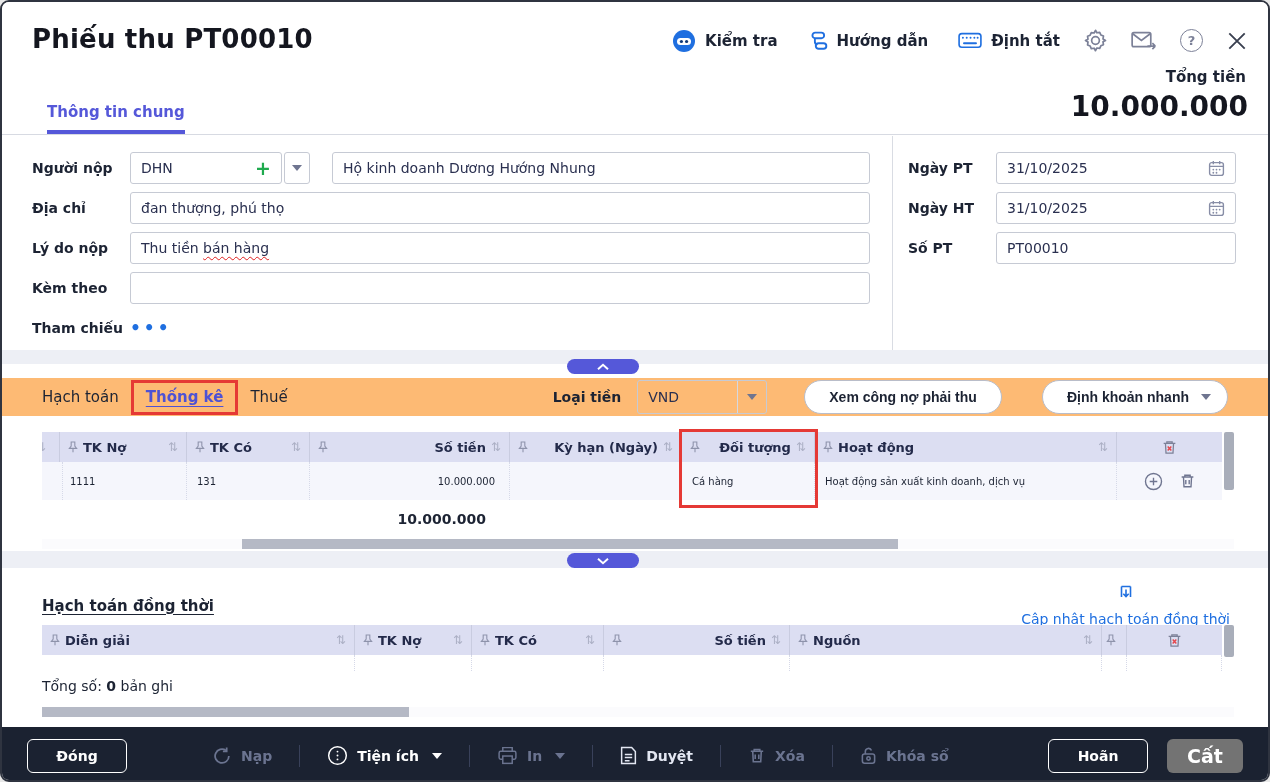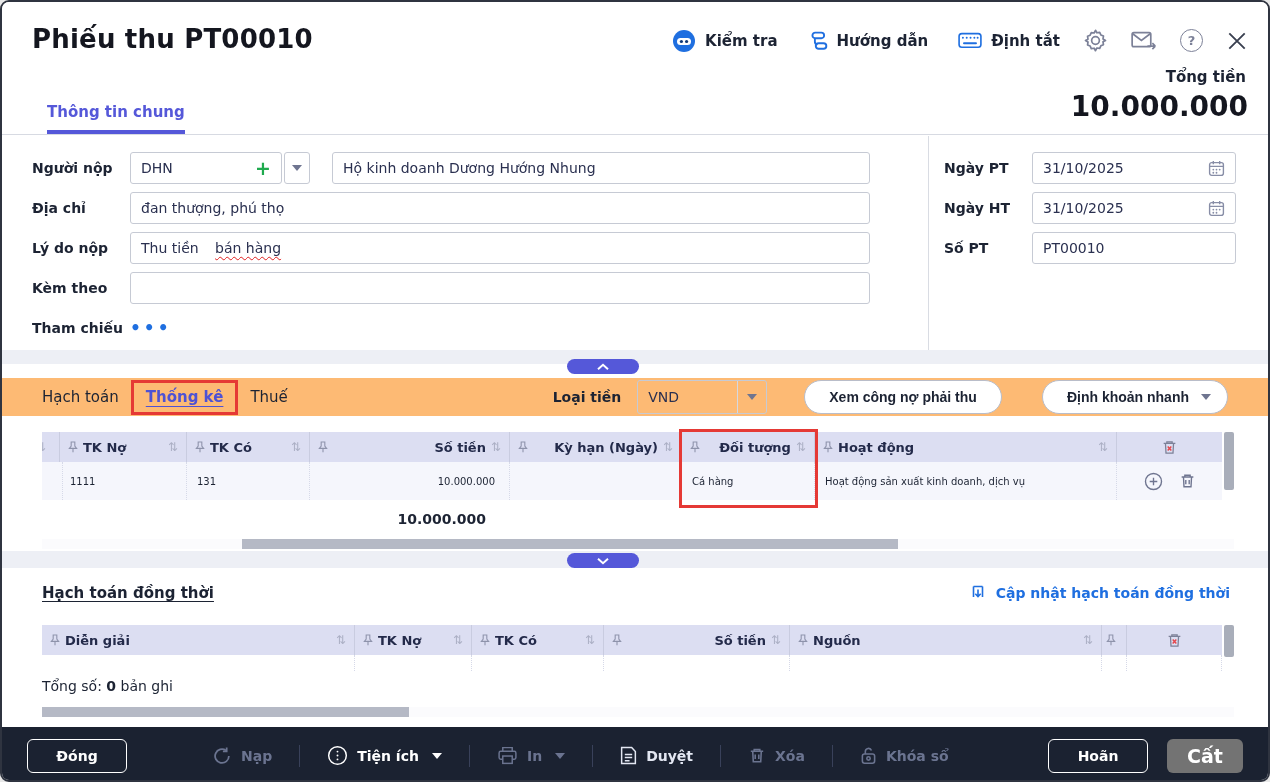--- a/index.html
+++ b/index.html
@@ -12,32 +12,32 @@
   .top-actions { position:absolute; right:20px; top:26px; display:flex; align-items:center; }
   .ta-item { display:flex; align-items:center; gap:9px; font-size:15px; font-weight:bold; color:#1c2333; cursor:pointer; }
   .ta-gap { width:30px; } .ta-gap-sm { width:23px; }
   .total-label { position:absolute; right:22px; top:66px; font-size:15px; font-weight:bold; color:#1c2333; }
   .total-value { position:absolute; right:20px; top:88px; font-size:28px; font-weight:bold; color:#14161f; }
   .tab-general { position:absolute; left:45px; bottom:0; padding-bottom:9px; border-bottom:4px solid #5558d9; color:#5558d9; font-weight:bold; font-size:15px; cursor:pointer; }
 
   
   .form { position:absolute; top:134px; left:0; right:0; height:214px; display:flex; background:#fff; }
   .form-left { width:890px; padding:16px 22px 0 30px; }
-  .form-right { flex:1; padding:16px 32px 0 15px; border-left:1px solid #d9dce3;margin-left:36px; }
+  .form-right { flex:1; padding:16px 32px 0 15px; border-left:1px solid #d9dce3; }
   .frow { display:flex; align-items:center; margin-bottom:8px; height:32px; }
   .lbl { width:98px; font-size:14px; font-weight:bold; color:#1c2333; flex:0 0 98px; }
   .lbl-r { width:88px; flex:0 0 88px; font-size:14px; font-weight:bold; }
   .ib { height:32px; border:1px solid #c6cad4; border-radius:3px; background:#fff; display:flex; align-items:center; padding:0 10px; font-size:14px; color:#2a3050; }
   .ib-grow { flex:1; }
   .payer-code { width:152px; justify-content:space-between; }
   .plus { color:#1faa4e; font-size:19px; font-weight:bold; line-height:1; }
   .caret-box { width:26px; height:32px; border:1px solid #c6cad4; border-radius:3px; margin-left:2px; display:flex; align-items:center; justify-content:center; }
   .caret { width:0; height:0; border-left:5px solid transparent; border-right:5px solid transparent; border-top:6px solid #6f7590; }
   .payer-name { flex:1; margin-left:22px; }
-  .wavy { text-decoration:underline; text-decoration-style:wavy; text-decoration-color:#e02020; text-decoration-thickness:1px; text-underline-offset:3px;margin-left:12px; }
+  .wavy { text-decoration:underline; text-decoration-style:wavy; text-decoration-color:#e02020; text-decoration-thickness:1px; text-underline-offset:3px; }
   .dots { color:#1f6fe0; font-size:17px; font-weight:bold; letter-spacing:3px; cursor:pointer; }
   .date-ib { flex:1; justify-content:space-between; }
 
   
   .band1 { position:absolute; top:348px; left:0; right:0; height:14px; background:#edeff5; }
   .band2 { position:absolute; top:549px; left:0; right:0; height:17px; background:#edeff5; }
   .pill { position:absolute; left:565px; width:72px; height:15px; background:#5558d9; border-radius:8px; display:flex; align-items:center; justify-content:center; cursor:pointer; z-index:6; }
   .pill1 { top:357px; } .pill2 { top:551px; }
 
   
@@ -81,21 +81,21 @@
   .hs1 .hthumb { margin-left:200px; width:656px; }
   .hs2 .hthumb { margin-left:0; width:367px; }
   .vthumb { position:absolute; left:1222px; width:10px; background:#a9aeba; border-radius:2px; z-index:4; }
   .vs1 { top:430px; height:58px; } .vs2 { top:623px; height:32px; }
 
   .annot2 { position:absolute; left:677px; top:427px; width:139px; height:79px; border:3px solid #e53935; z-index:5; pointer-events:none; }
 
   
   .sec2-head { position:absolute; top:582px; left:0; right:0; display:flex; align-items:center; justify-content:space-between; padding:0 38px 0 40px; }
   .sec2-title { font-size:15px; font-weight:bold; text-decoration:underline; text-underline-offset:3px; cursor:pointer; }
-  .update-link { display:flex; align-items:center; gap:9px; color:#1f6fe0; font-size:14px; font-weight:bold; cursor:pointer; }
+  .update-link { display:flex; align-items:center; gap:9px; color:#1f6fe0; font-size:14px; font-weight:normal; cursor:pointer;flex-direction:column; }
   .tongso { position:absolute; top:676px; left:40px; font-size:14px; color:#1c2333; }
   .tongso b { font-weight:bold; }
 
   
   .toolbar { position:absolute; top:725px; left:0; right:0; height:57px; background:#1b2231; display:flex; align-items:center; padding:0 25px; }
   .btn-outline { min-width:100px; height:34px; border:1px solid #fff; border-radius:6px; background:transparent; color:#fff; font-size:14px; font-weight:bold; font-family:inherit; cursor:pointer; }
   .tb-group { display:flex; align-items:center; gap:9px; font-size:14px; font-weight:bold; cursor:pointer; }
   .tb-dim { color:#6b7490; } .tb-light { color:#e3e7f2; } .tb-white { color:#fff; }
   .tb-div { width:1px; height:22px; background:#39415a; margin:0 27px; }
   .tb-caret { width:0; height:0; border-left:5px solid transparent; border-right:5px solid transparent; border-top:6px solid currentColor; margin-left:4px; }

